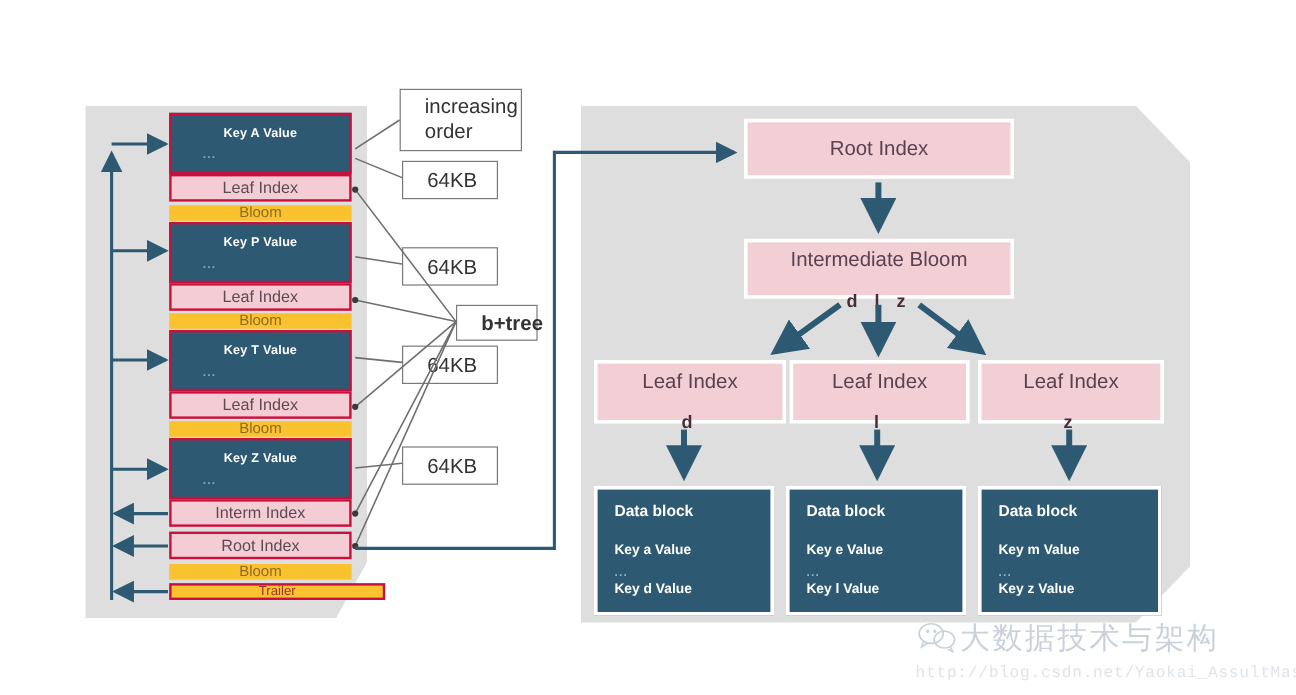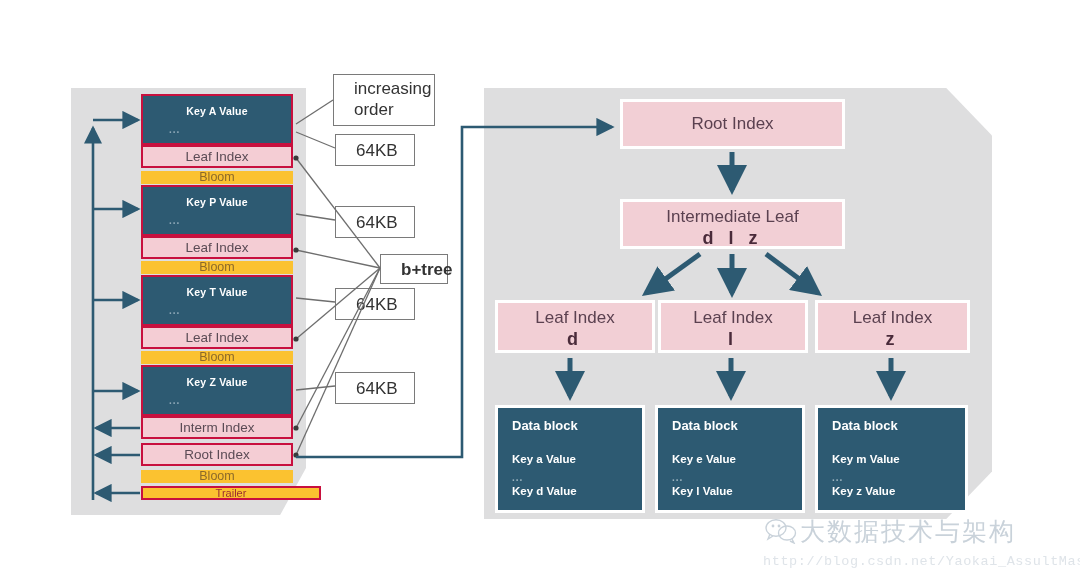--- a/index.html
+++ b/index.html
@@ -117,23 +117,23 @@
     background: #f2cfd5;
     border: 3px solid #ffffff;
     box-sizing: border-box;
     color: #5b4150;
     text-align: center;
     font-size: 17px;
   }
   .idx-box .sub {
     display: block;
     font-weight: bold;
-    font-size: 18px;
+    font-size: 15px;
     letter-spacing: 5px;
-    margin-top: 1px;
+    margin-top: 16px;
     color: #4a2b3a;
   }
   .data-box {
     position: absolute;
     background: #2d5a72;
     border: 3px solid #ffffff;
     box-sizing: border-box;
     color: #ffffff;
     padding: 10px 0 0 14px;
   }
@@ -231,21 +231,21 @@
   <div class="callout" style="left:335px;top:206px;width:80px;height:32px;line-height:26px;">64KB</div>
   <div class="callout" style="left:380px;top:254px;width:68px;height:30px;line-height:24px;font-weight:bold;">b+tree</div>
   <div class="callout" style="left:335px;top:288px;width:80px;height:32px;line-height:26px;">64KB</div>
   <div class="callout" style="left:335px;top:372px;width:80px;height:32px;line-height:26px;">64KB</div>
 
   <div class="idx-box" style="left:620px;top:99px;width:225px;height:50px;line-height:44px;">
     <span>Root Index</span>
   </div>
 
   <div class="idx-box" style="left:620px;top:199px;width:225px;height:50px;padding-top:5px;">
-    <span>Intermediate Leaf</span>
+    <span>Intermediate Bloom</span>
     <span class="sub">d l z</span>
   </div>
 
   <div class="idx-box" style="left:495px;top:300px;width:160px;height:53px;padding-top:5px;">
     <span>Leaf Index</span>
     <span class="sub">d</span>
   </div>
   <div class="idx-box" style="left:658px;top:300px;width:150px;height:53px;padding-top:5px;">
     <span>Leaf Index</span>
     <span class="sub">l</span>

